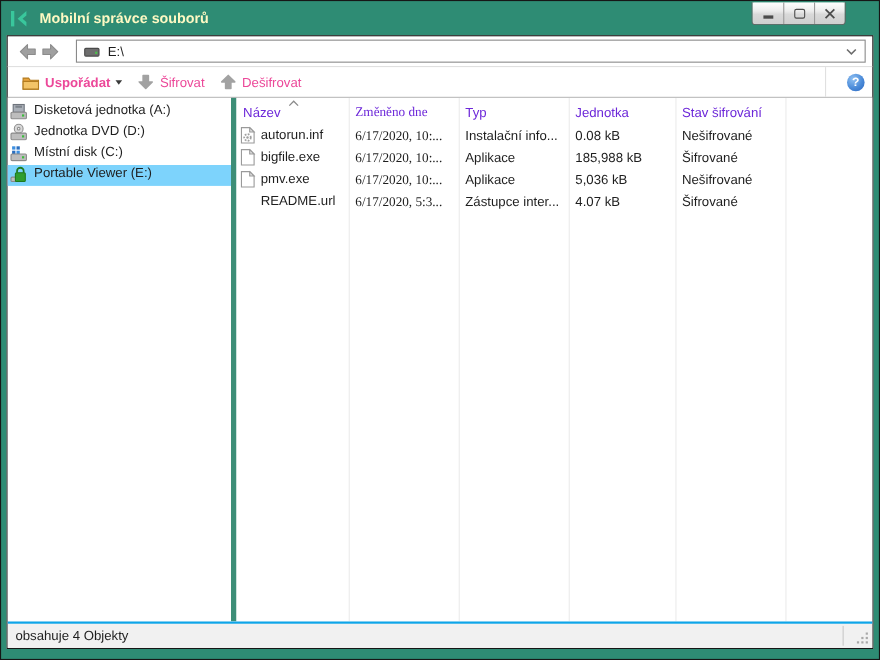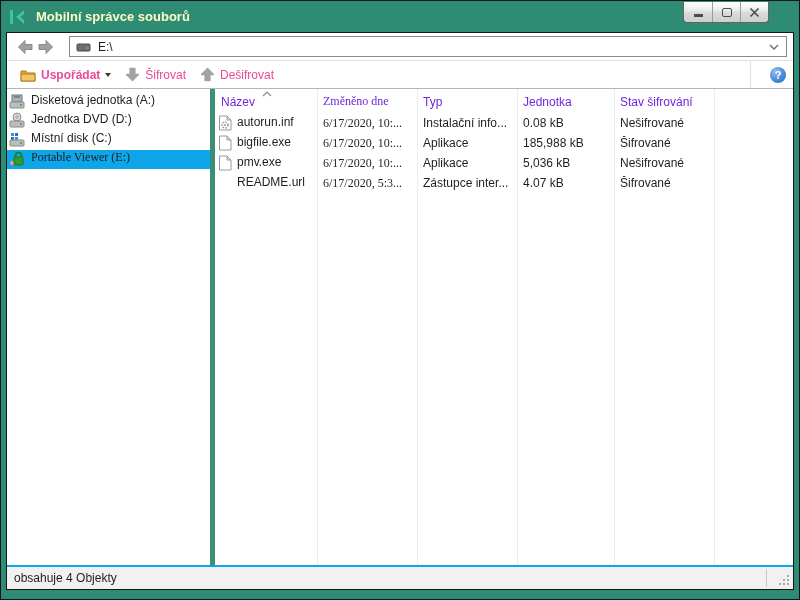--- a/index.html
+++ b/index.html
@@ -55,21 +55,21 @@
   .help { width:16px; height:16px; border-radius:50%; margin:0 7px 0 9px;
           background:radial-gradient(circle at 35% 30%, #8fc0f2, #4a8ad8 55%, #2b66c0);
           color:#ffffff; font-size:11px; font-weight:bold; display:flex;
           align-items:center; justify-content:center; }
 
   
   .main { flex:1; display:flex; min-height:0; }
   .sidebar { width:203px; background:#ffffff; padding-top:4px; flex:0 0 auto; }
   .side-item { height:19px; display:flex; align-items:flex-start; padding-left:2px; gap:6px;
                white-space:nowrap; }
-  .side-item.selected { background:#0ea5e9;font-family:Liberation Serif, serif; }
+  .side-item.selected { background:#7dd3fc; }
   .splitter { width:5px; background:#3D8E77; flex:0 0 auto; }
 
   .filelist { flex:1; position:relative; background:#ffffff; overflow:hidden; }
   .colline { position:absolute; top:0; bottom:0; width:1px; background:#ececec; }
   .lheader { position:relative; height:24px; display:flex; align-items:flex-end;
              color:#6d28d9; }
   .hcell { padding:0 0 4px 6px; white-space:nowrap; overflow:hidden; }
   .sortcaret { position:absolute; top:2px; left:46px; }
   .frow { height:20px; display:flex; align-items:center; }
   .fcell { padding-left:6px; white-space:nowrap; overflow:hidden; }

